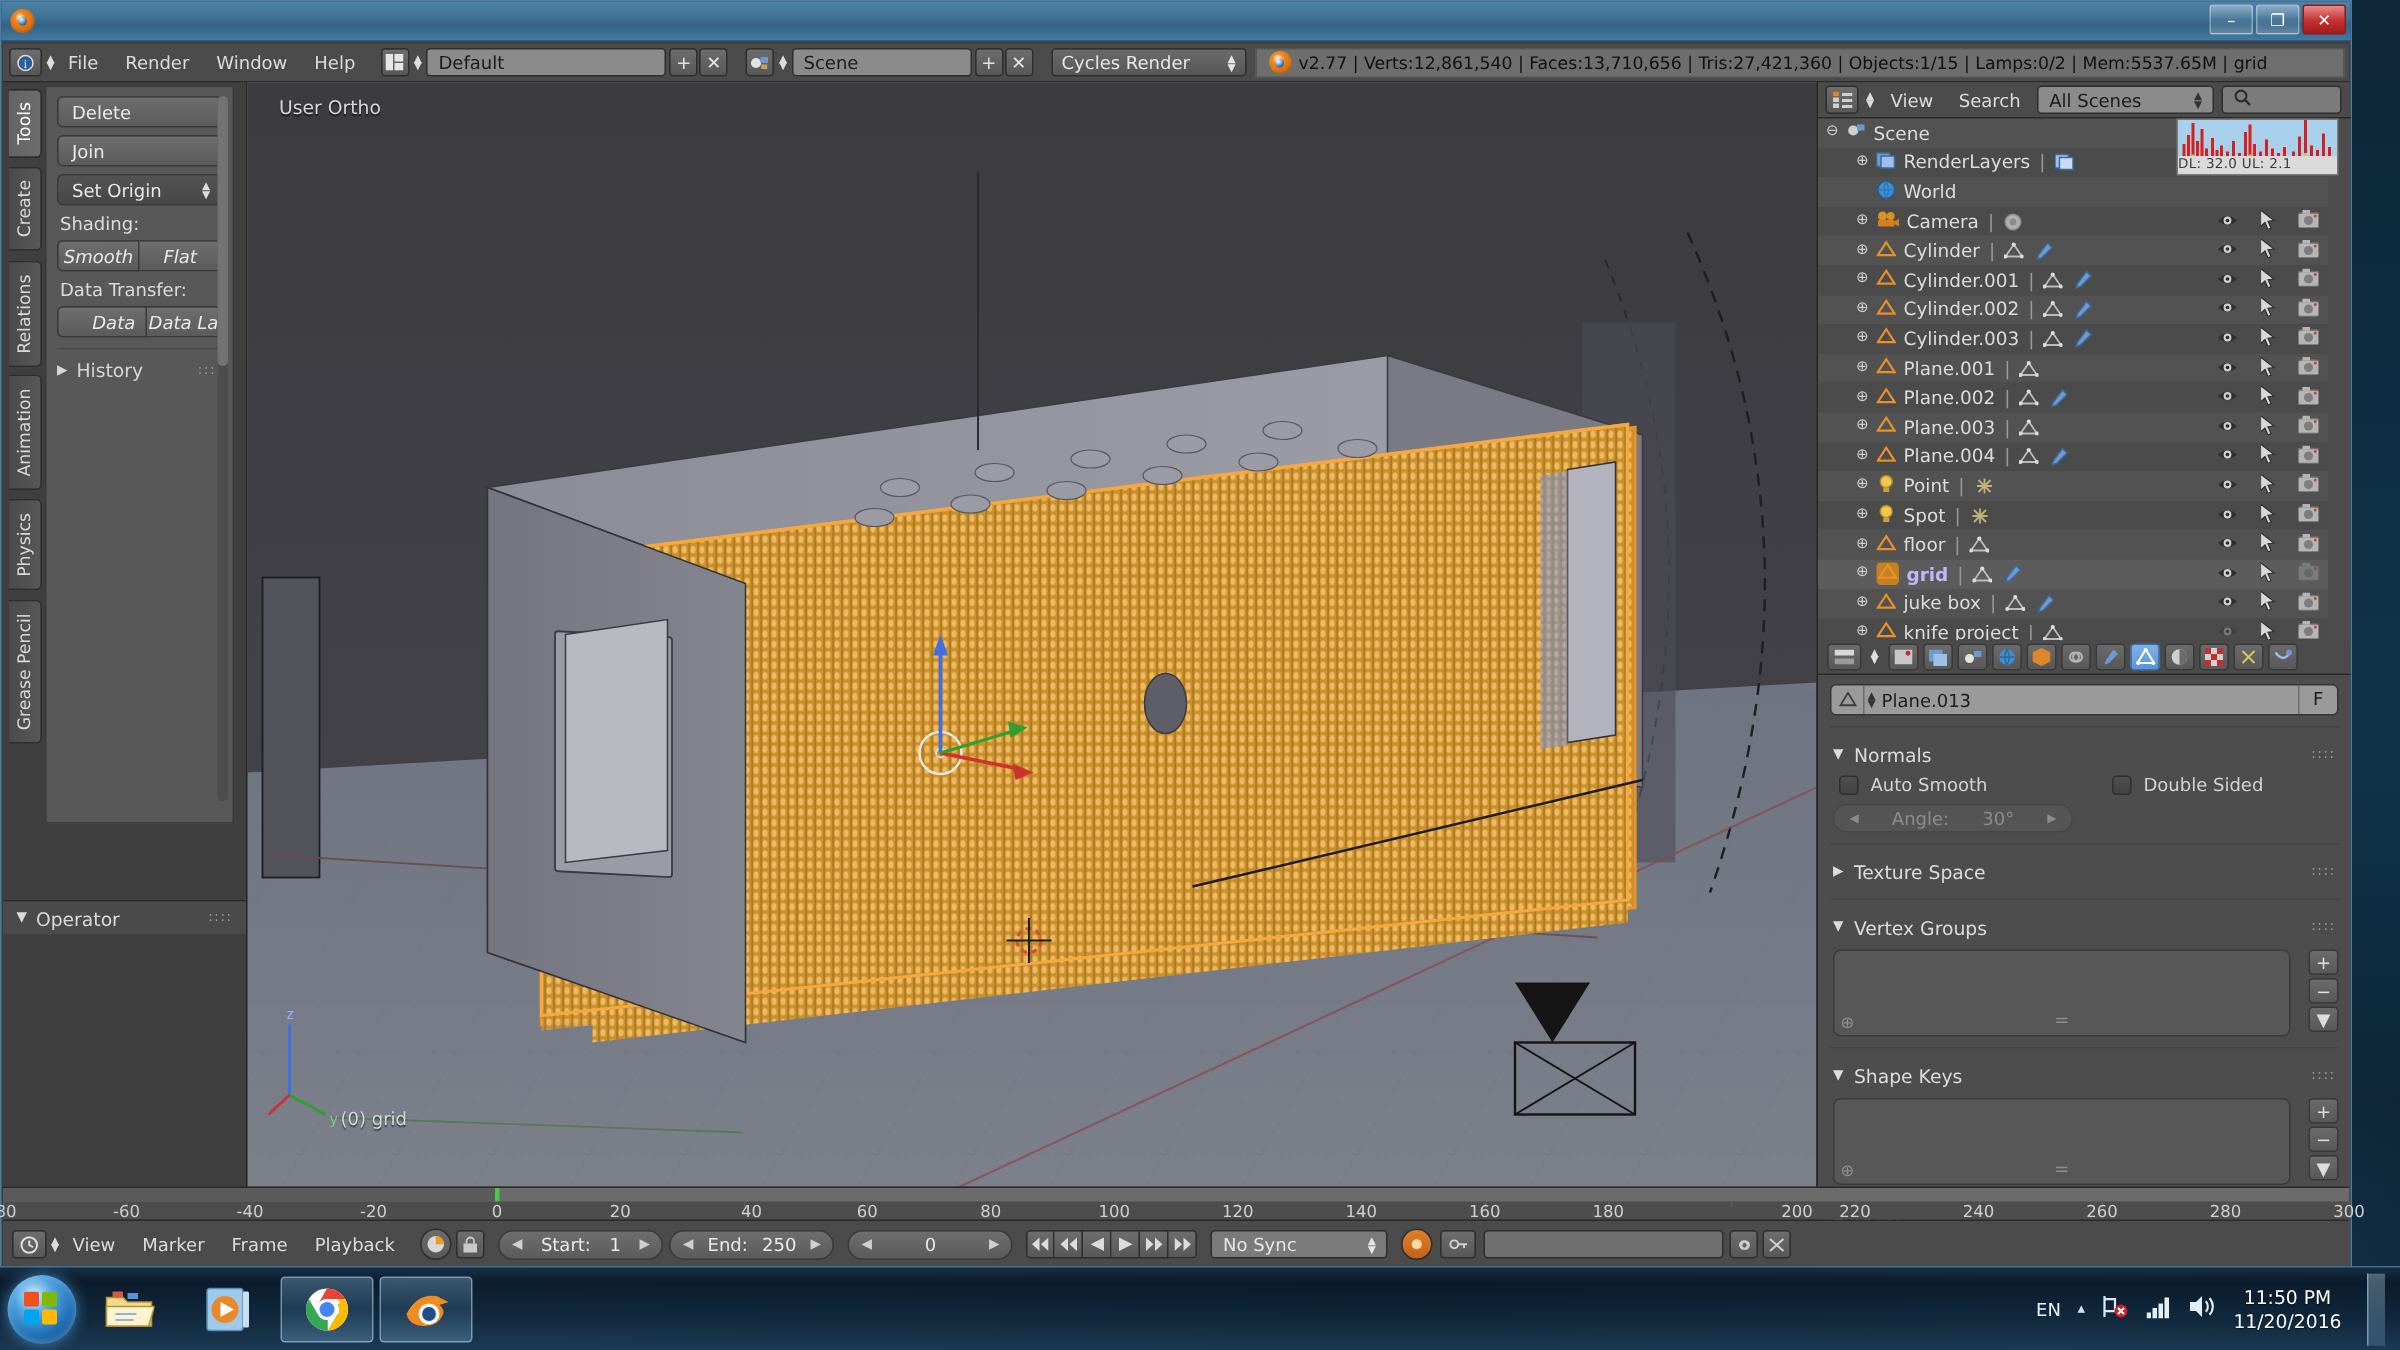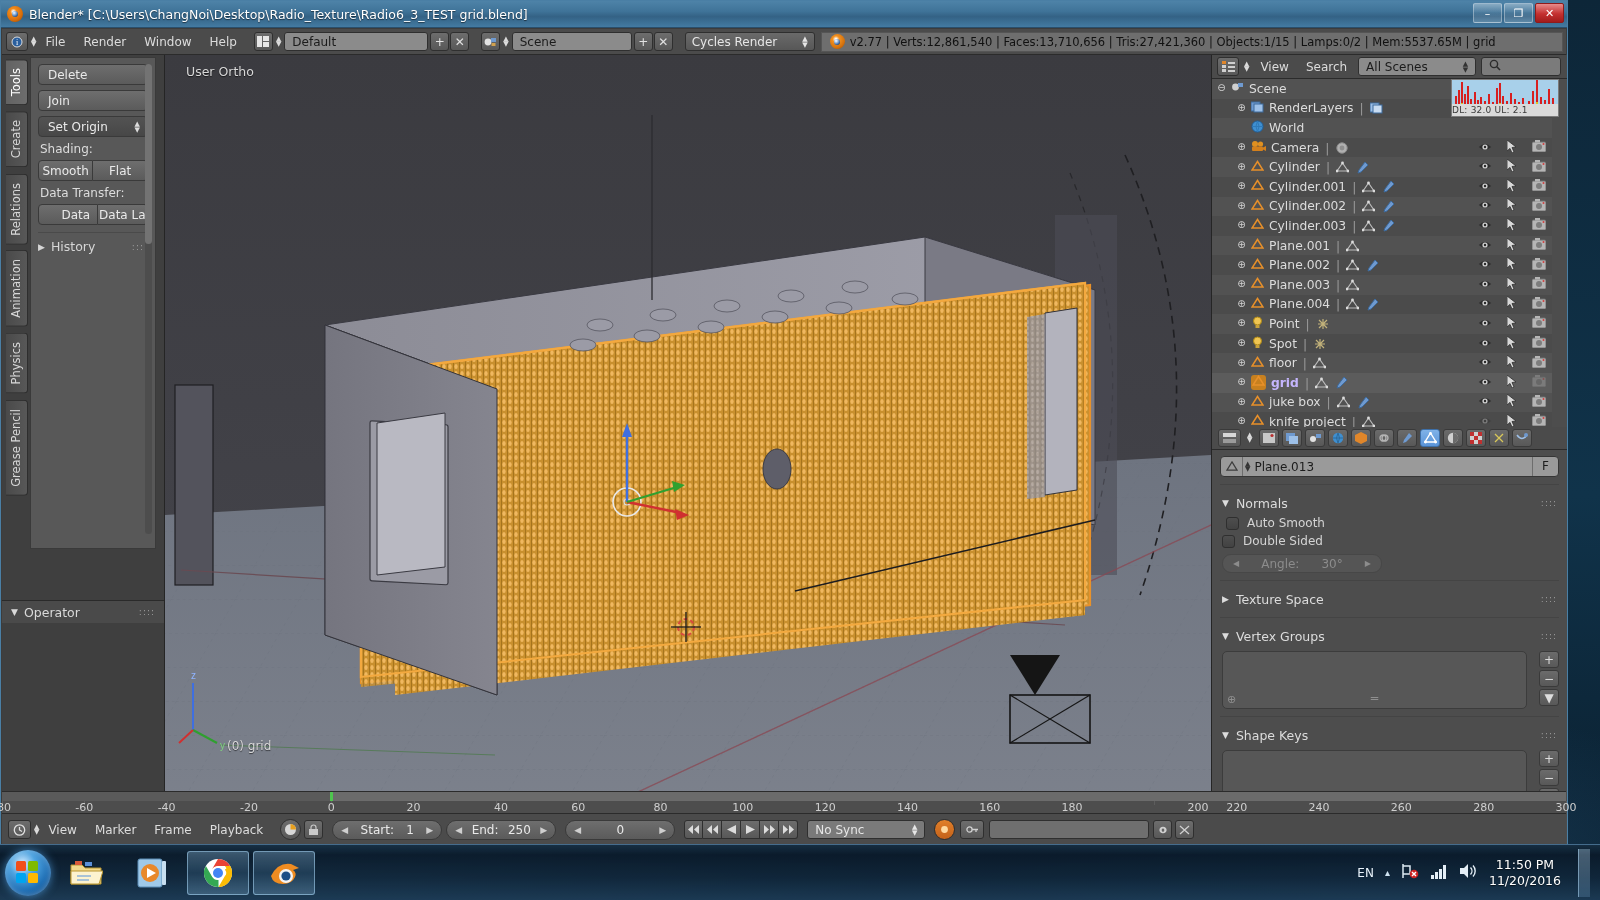--- a/index.html
+++ b/index.html
@@ -135,21 +135,21 @@
     width:100%; height:21px; margin-bottom:5px;
     background:linear-gradient(180deg,#6e6e6e,#5b5b5b);
     border:1px solid #3a3a3a; border-radius:4px;
     color:#e9e9e9; font-size:12px;
     display:flex;align-items:center; padding-left:9px; position:relative;
   }
   .tbtn.dark { background:linear-gradient(180deg,#535353,#474747); }
   .tbtn .arr { position:absolute; right:7px; font-size:7px; line-height:6px; text-align:center; color:#ddd;}
   .tlabel { color:#dcdcdc; font-size:12px; margin:4px 0 4px 2px; }
   .tpair { display:flex; margin-bottom:5px; }
-  .tpair .tbtn { margin-bottom:0; border-radius:4px 0 0 4px; }
+  .tpair .tbtn { margin-bottom:0; border-radius:4px 0 0 4px;font-style:italic; }
   .tpair .tbtn + .tbtn { border-radius:0 4px 4px 0; border-left:none; }
   .sep { height:1px; background:#4a4a4a; margin:7px 0 6px; }
   .hist { display:flex;align-items:center; color:#d6d6d6; font-size:12.5px; }
   .dots { margin-left:auto; color:#9a9a9a; font-size:9px; letter-spacing:1px; }
   .panel-scroll {
     position:absolute; right:3px; top:6px; width:7px; height:470px;
     background:#4d4d4d; border-radius:4px;
   }
   .panel-scroll i { position:absolute; left:0; top:0; width:7px; height:180px; background:#737373; border-radius:4px; display:block;}
   .operator {
@@ -194,21 +194,21 @@
      color:#3a3a3a; font-size:9px; text-align:left; line-height:12px; letter-spacing:.2px;}
 
   .props { position:absolute; left:0; top:372px; width:355px; height:418px; background:#4d4d4d; }
   .props-tabrow { height:23px; background:#4b4b4b; display:flex; align-items:center; gap:3px; padding-left:6px; border-bottom:1px solid #2b2b2b;}
   .ptab { width:20px;height:18px;border:1px solid #3a3a3a;border-radius:3px;
      background:linear-gradient(180deg,#6b6b6b,#585858); display:flex;align-items:center;justify-content:center; flex:none;}
   .ptab.active { background:linear-gradient(180deg,#7fb2e8,#5a94d8); border-color:#3d6fa8; }
   .datafield { margin:6px 8px 0 8px; height:21px; display:flex; align-items:center;
      background:#9a9a9a; border:1px solid #363636; border-radius:4px; color:#1c1c1c; font-size:12px;}
   .ptitle { display:flex; align-items:center; height:22px; padding:0 10px; color:#dcdcdc; font-size:12.5px; }
-  .prow { display:flex; padding:2px 10px; gap:4px;flex-direction:column;}
+  .prow { display:flex; align-items:center; padding:2px 10px; gap:14px;}
   .chk { width:13px;height:13px;border:1px solid #2f2f2f;border-radius:3px;background:linear-gradient(180deg,#4e4e4e,#424242); flex:none;}
   .angle { margin:4px 10px 0 10px; height:19px; border-radius:9px; background:#555; border:1px solid #474747;
      display:flex;align-items:center;justify-content:space-between;padding:0 10px;color:#8c8c8c;font-size:12px;}
   .hr { height:1px; background:#444; margin:7px 8px; }
   .listbox { margin:4px 8px 0 10px; height:58px; background:#575757; border:1px solid #3c3c3c; border-radius:5px; position:relative;}
   .listbox::after{content:"=";position:absolute;left:50%;bottom:3px;transform:translateX(-50%);color:#8f8f8f;font-size:12px;}
   .listbox .plus{position:absolute;left:4px;bottom:2px;color:#8f8f8f;font-size:11px;}
   .listcol { display:flex; }
   .listbtns { width:22px; margin:4px 6px 0 4px; }
   .lb { width:20px;height:17px;margin-bottom:2px;border:1px solid #3a3a3a;border-radius:3px;
@@ -261,21 +261,20 @@
 </head>
 <body>
 
 <div class="app">
   <div class="desktop"></div>
 
   <div class="blender-window">
 
     <div class="titlebar">
       <div class="tb-icon"></div>
-      <div class="tb-title">Blender* [C:\Users\ChangNoi\Desktop\Radio_Texture\Radio6_3_TEST grid.blend]</div>
       <div class="winbtns">
         <div class="winbtn">–</div>
         <div class="winbtn">❐</div>
         <div class="winbtn close">✕</div>
       </div>
     </div>
 
     <div class="topbar">
       <div class="editor-icon">
         <svg width="12" height="12" viewBox="0 0 12 12">
@@ -297,21 +296,21 @@
           <svg width="12" height="11" viewBox="0 0 12 11">
               <rect x="0" y="0" width="5" height="11" fill="#e6e6e6"></rect>
               <rect x="6" y="0" width="6" height="5" fill="#e6e6e6"></rect>
               <rect x="6" y="6" width="6" height="5" fill="#e6e6e6"></rect>
             </svg>
         </div>
         <div class="spin">
             <span>▲</span>
             <span>▼</span>
           </div>
-        <div class="field" style="width:144px;margin-left:3px;">Default</div>
+        <div class="field" style="width:160px;margin-left:3px;">Default</div>
         <div class="sq" style="margin-left:2px;">+</div>
         <div class="sq" style="margin-left:1px;">✕</div>
       </div>
 
       <div style="display:flex;align-items:center;margin-left:12px;">
         <div class="sq">
           <svg width="13" height="11" viewBox="0 0 13 11">
               <circle cx="4" cy="6" r="3.4" fill="#e2e2e2"></circle>
               <rect x="7" y="2" width="5" height="4" fill="#6f9ad0"></rect>
               <rect x="7.5" y="7" width="4" height="3" fill="#d0a14f"></rect>

